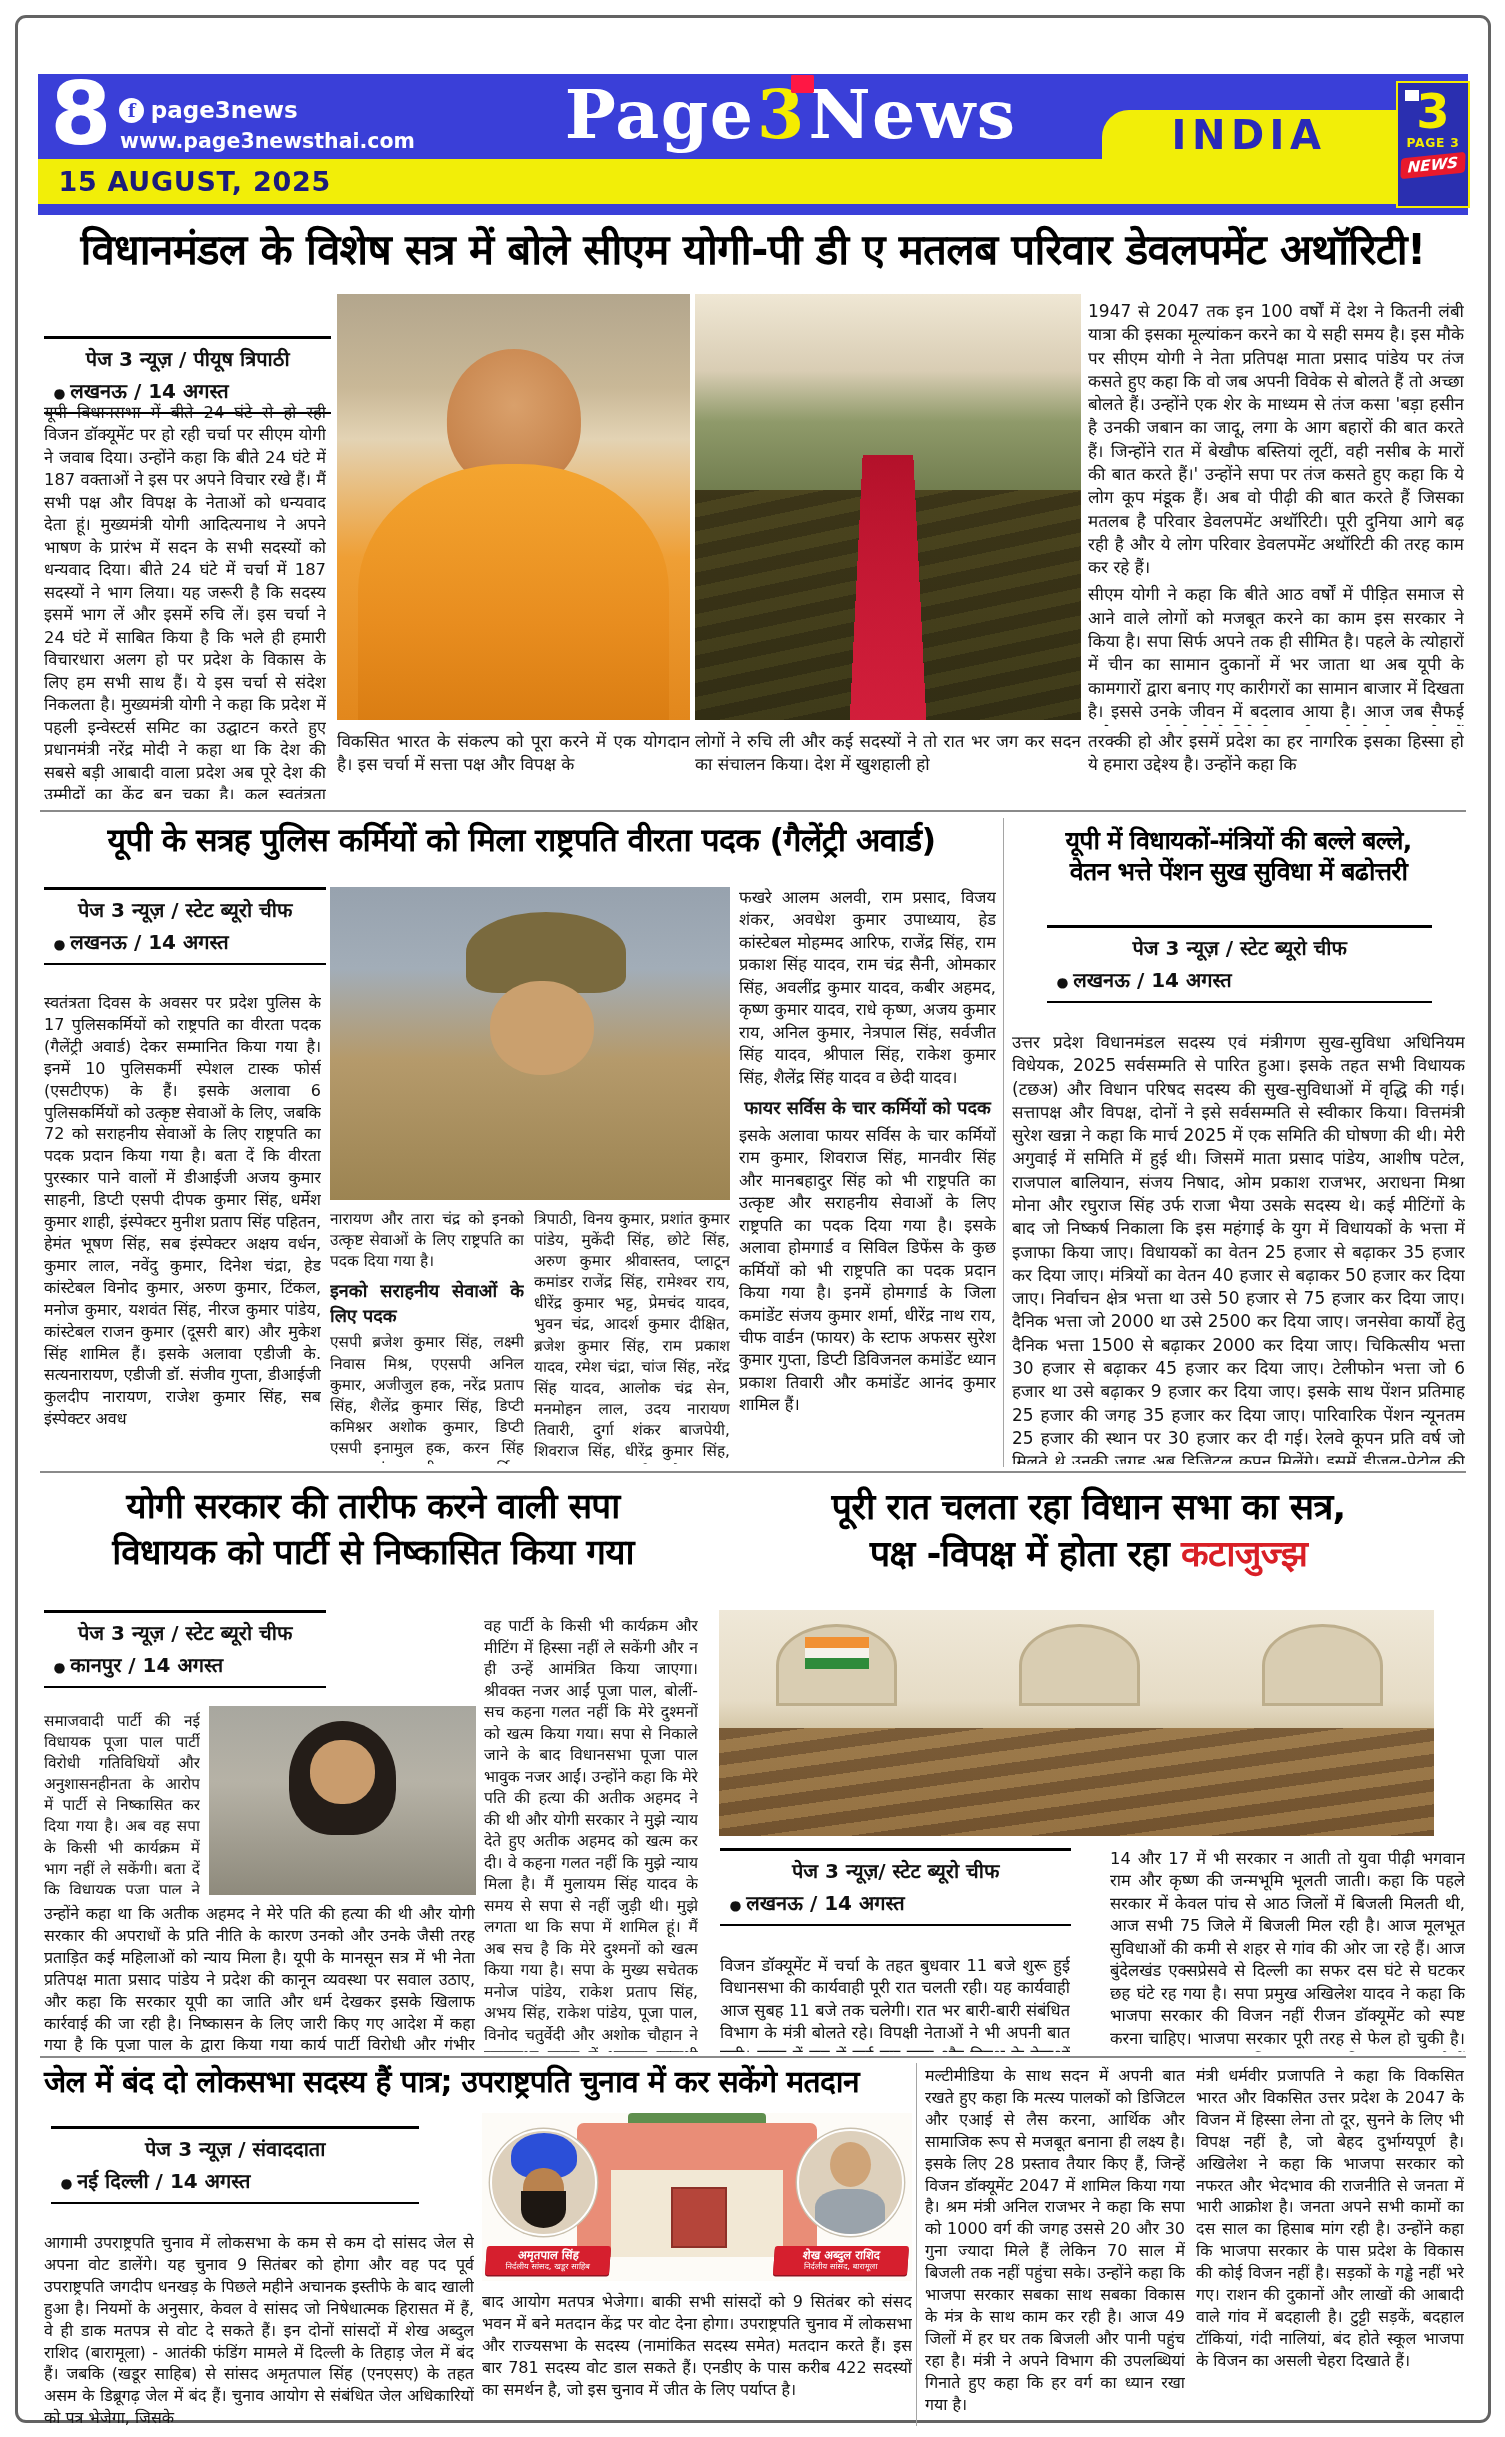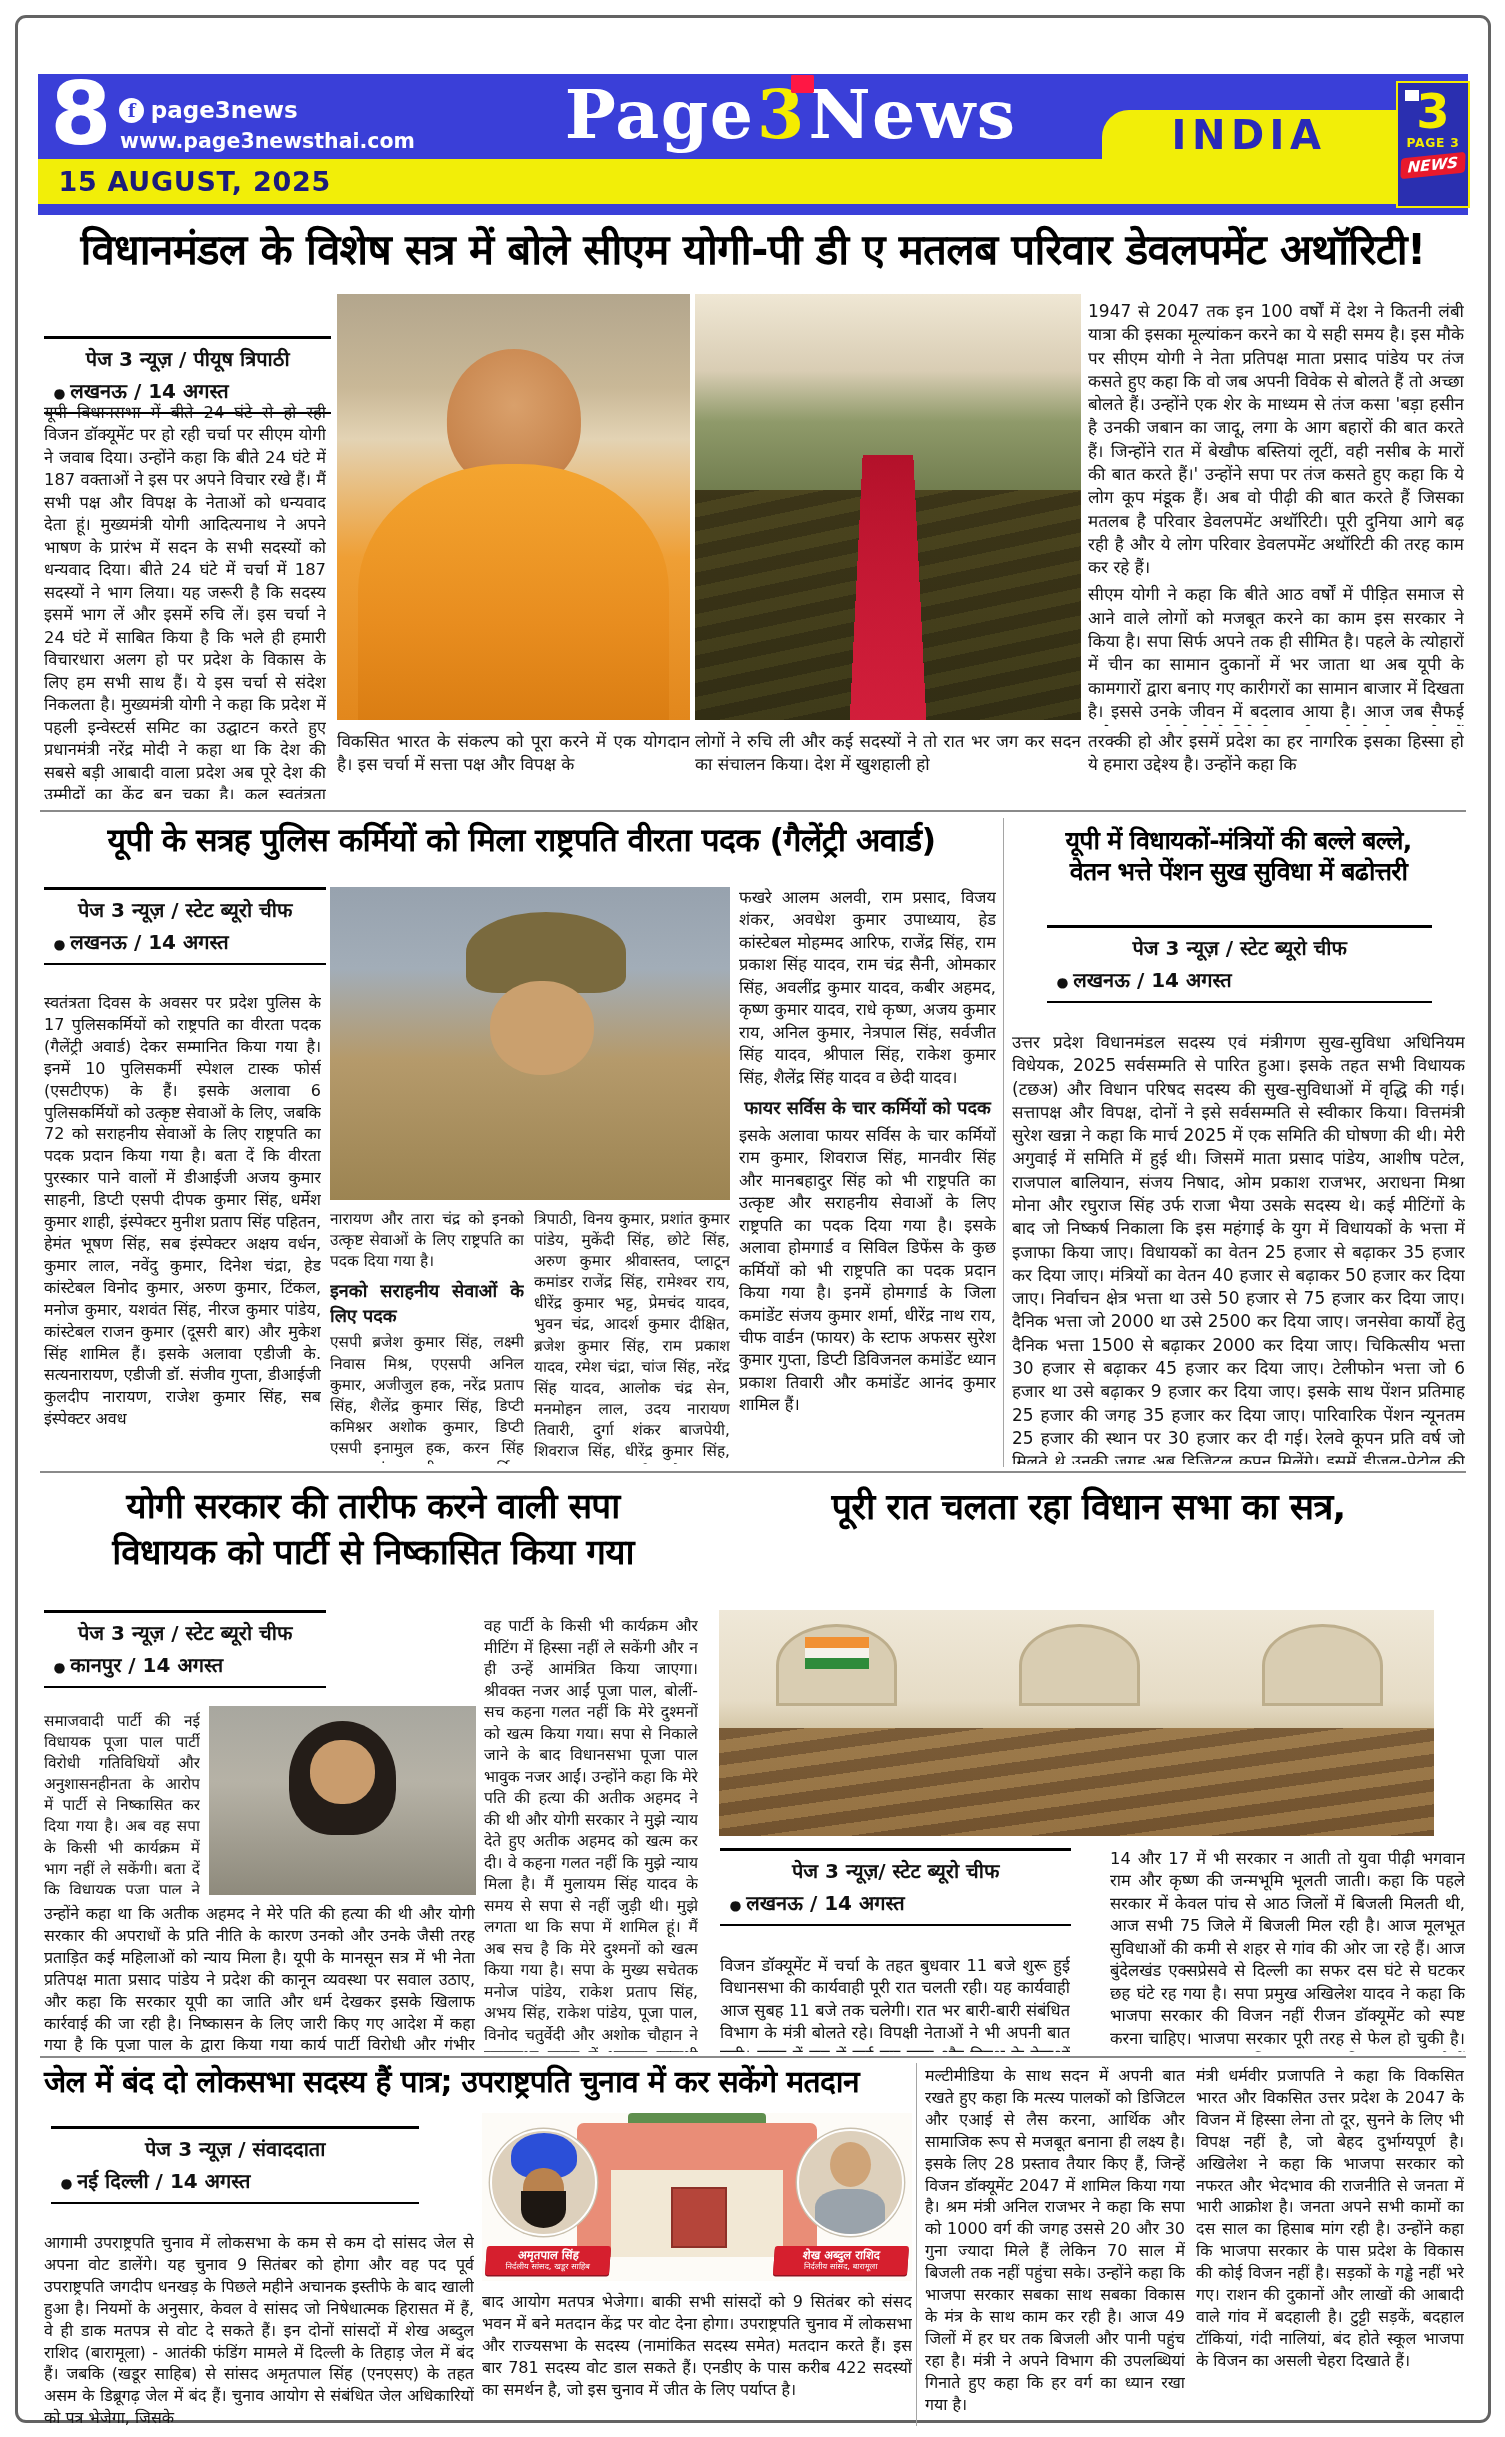--- a/index.html
+++ b/index.html
@@ -178,20 +178,21 @@
   <div class="abs photo ph-woman" style="left:209px;top:1706px;width:267px;height:189px;">
     <div class="hair"></div>
     <div class="face"></div>
   </div>
   <div class="abs btxt" style="left:44px;top:1711px;width:156px;height:183px;font-size:15.4px;">समाजवादी पार्टी की नई विधायक पूजा पाल पार्टी विरोधी गतिविधियों और अनुशासनहीनता के आरोप में पार्टी से निष्कासित कर दिया गया है। अब वह सपा के किसी भी कार्यक्रम में भाग नहीं ले सकेंगी। बता दें कि विधायक पूजा पाल ने कानून व्यवस्था के मुद्दे पर सीएम योगी आदित्यनाथ की प्रशंसा की थी। उन्होंने कहा था कि अपराध जीरो टॉलरेंस की नीति से उन्हें न्याय मिला है।</div>
   <div class="abs btxt" style="left:44px;top:1903px;width:431px;height:149px;font-size:16px;">उन्होंने कहा था कि अतीक अहमद ने मेरे पति की हत्या की थी और योगी सरकार की अपराधों के प्रति नीति के कारण उनको और उनके जैसी तरह प्रताड़ित कई महिलाओं को न्याय मिला है। यूपी के मानसून सत्र में भी नेता प्रतिपक्ष माता प्रसाद पांडेय ने प्रदेश की कानून व्यवस्था पर सवाल उठाए, और कहा कि सरकार यूपी का जाति और धर्म देखकर इसके खिलाफ कार्रवाई की जा रही है। निष्कासन के लिए जारी किए गए आदेश में कहा गया है कि पूजा पाल के द्वारा किया गया कार्य पार्टी विरोधी और गंभीर अनुशासनहीनता है। अतः उन्हें तत्काल प्रभाव से निष्कासित किया जाता है। उन्हें सपा के सभी पदों से भी हटा दिया गया है अब</div>
   <div class="abs btxt" style="left:484px;top:1615px;width:214px;height:437px;font-size:15.7px;">वह पार्टी के किसी भी कार्यक्रम और मीटिंग में हिस्सा नहीं ले सकेंगी और न ही उन्हें आमंत्रित किया जाएगा। श्रीवक्त नजर आईं पूजा पाल, बोलीं- सच कहना गलत नहीं कि मेरे दुश्मनों को खत्म किया गया। सपा से निकाले जाने के बाद विधानसभा पूजा पाल भावुक नजर आईं। उन्होंने कहा कि मेरे पति की हत्या की अतीक अहमद ने की थी और योगी सरकार ने मुझे न्याय देते हुए अतीक अहमद को खत्म कर दी। वे कहना गलत नहीं कि मुझे न्याय मिला है। मैं मुलायम सिंह यादव के समय से सपा से नहीं जुड़ी थी। मुझे लगता था कि सपा में शामिल हूं। मैं अब सच है कि मेरे दुश्मनों को खत्म किया गया है। सपा के मुख्य सचेतक मनोज पांडेय, राकेश प्रताप सिंह, अभय सिंह, राकेश पांडेय, पूजा पाल, विनोद चतुर्वेदी और अशोक चौहान ने राज्यसभा चुनाव में भाजपा प्रत्याशी संजय सेठ को मतदान किया था। जबकि, सुभासपा के विधायक जगदीश नारायण राय ने सपा को वोट दिया। जेल में बंद एक और विधायक रमाकांत यादव की विधायक पत्नी महराजी देवी ने मतदान नहीं किया। सूत्रों का कहना है कि महराजी ने भाजपा नेताओं से कहा था कि वह भाजपा प्रत्याशी को वोट नहीं देंगी लेकिन वह पार्टी की मदद के लिए मतदान ही नहीं करेंगी। उनके मतदान नहीं करने का फायदा भी भाजपा को ही हुआ।</div>
 
   <div class="abs head center" style="left:712px;top:1484px;width:753px;font-size:36px;line-height:1.3;">
     <div>पूरी रात चलता रहा विधान सभा का सत्र,</div>
+    <div><span>पक्ष -विपक्ष में होता रहा </span><span class="red">कटाजुज्झ</span></div>
   </div>
   <div class="abs photo ph-assembly2" style="left:719px;top:1610px;width:715px;height:226px;">
     <div class="arch1"></div>
       <div class="arch2"></div>
       <div class="arch3"></div>
     <div class="flag"></div>
     <div class="benches"></div>
   </div>
   <div class="abs byline-box" style="left:720px;top:1848px;width:346px;">
     <div class="byline-l1">पेज 3 न्यूज़/  स्टेट ब्यूरो चीफ</div>

